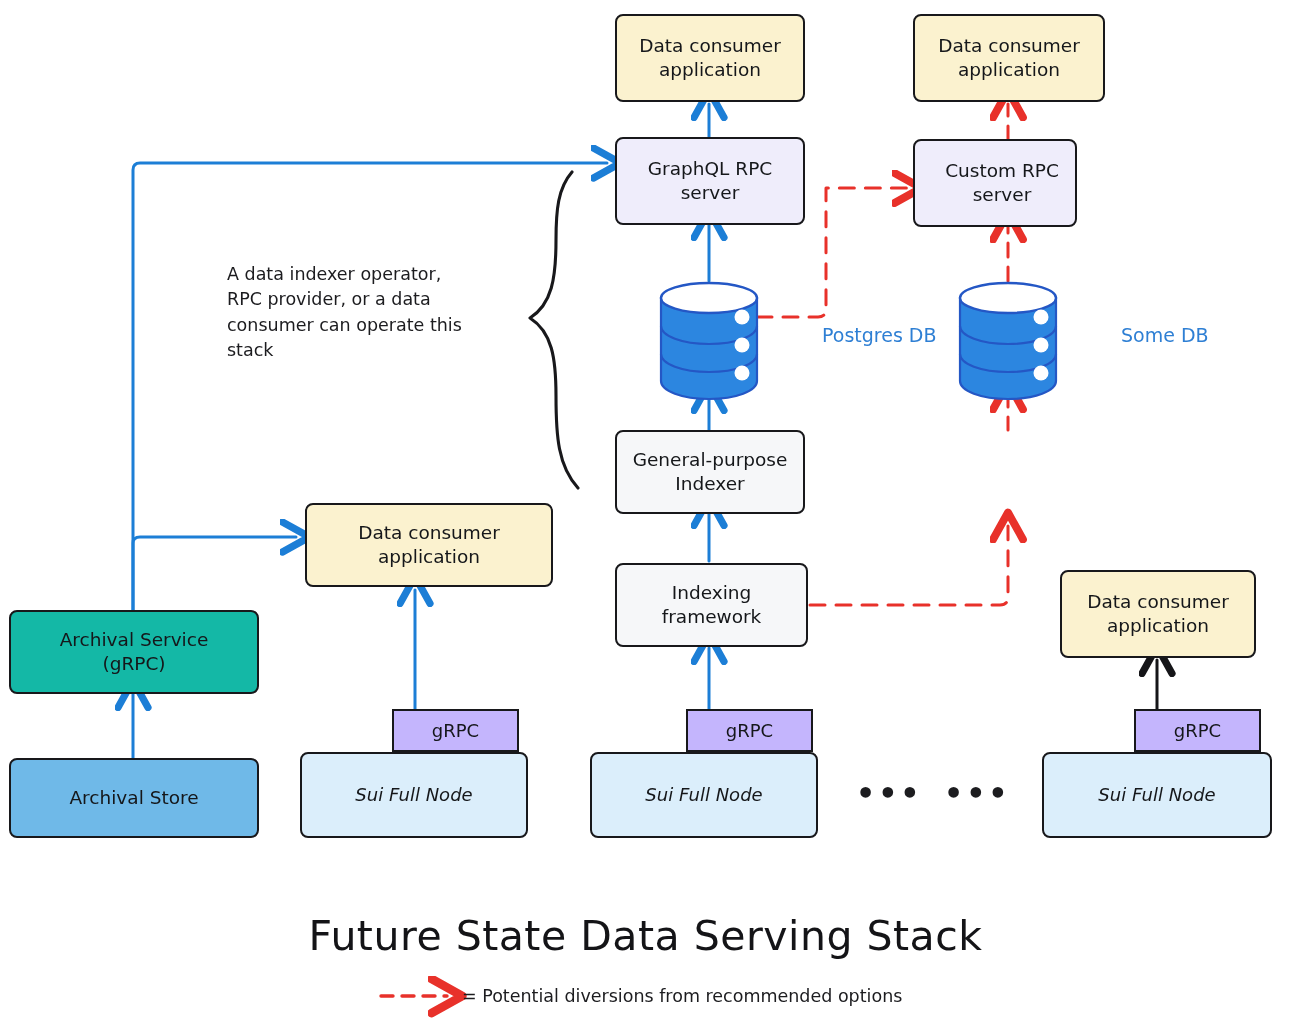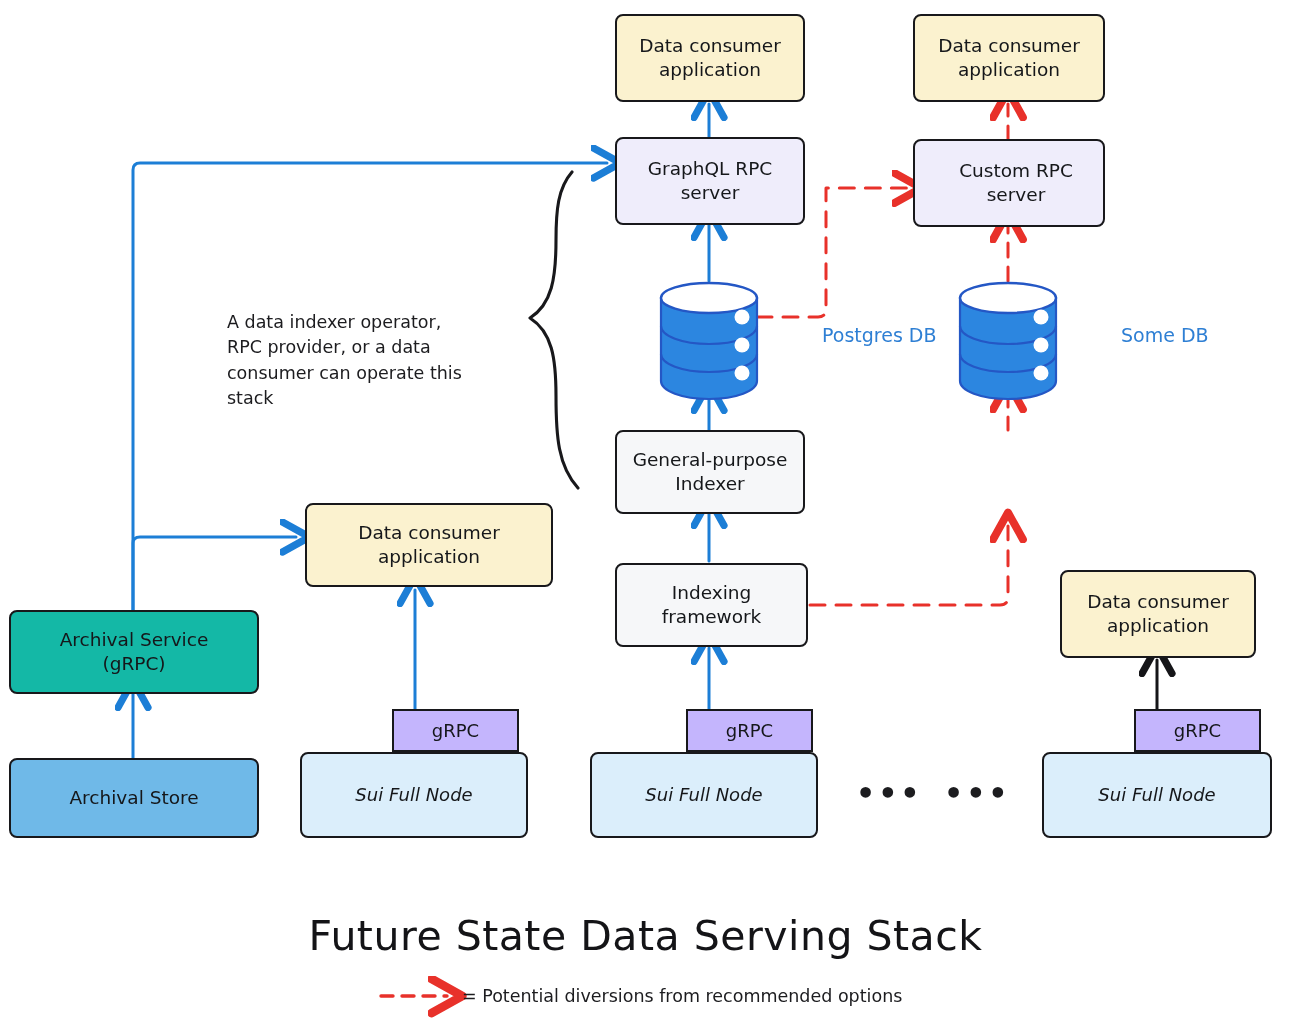--- a/index.html
+++ b/index.html
@@ -141,35 +141,35 @@
 
   <div class="node rounded n-consumer" style="left:615px;top:14px;width:190px;height:88px;">Data consumer
 application</div>
 
   <div class="node rounded n-consumer" style="left:913px;top:14px;width:192px;height:88px;">Data consumer
 application</div>
 
   <div class="node rounded n-rpc" style="left:615px;top:137px;width:190px;height:88px;">GraphQL RPC
 server</div>
 
-  <div class="node rounded n-rpc" style="left:913px;top:139px;width:192px;height:88px;padding-left:14px;">Custom RPC
+  <div class="node rounded n-rpc" style="left:913px;top:139px;width:164px;height:88px;padding-left:14px;">Custom RPC
 server</div>
 
   <div class="db-label" style="left:774px;top:324px;">Postgres DB</div>
 
   <div class="db-label" style="left:1073px;top:324px;">Some DB</div>
 
   <div class="node rounded n-indexer" style="left:615px;top:430px;width:190px;height:84px;">General-purpose
 Indexer</div>
 
 
   <div class="node rounded n-indexer" style="left:615px;top:563px;width:193px;height:84px;">Indexing
 framework</div>
 
-  <div class="annotation" style="left:227px;top:262px;margin-top:48px;">A data indexer operator,
+  <div class="annotation" style="left:227px;top:262px;">A data indexer operator,
 RPC provider, or a data
 consumer can operate this
 stack</div>
 
   <div class="node rounded n-consumer" style="left:305px;top:503px;width:248px;height:84px;">Data consumer
 application</div>
 
   <div class="node rounded n-consumer" style="left:1060px;top:570px;width:196px;height:88px;">Data consumer
 application</div>
 

